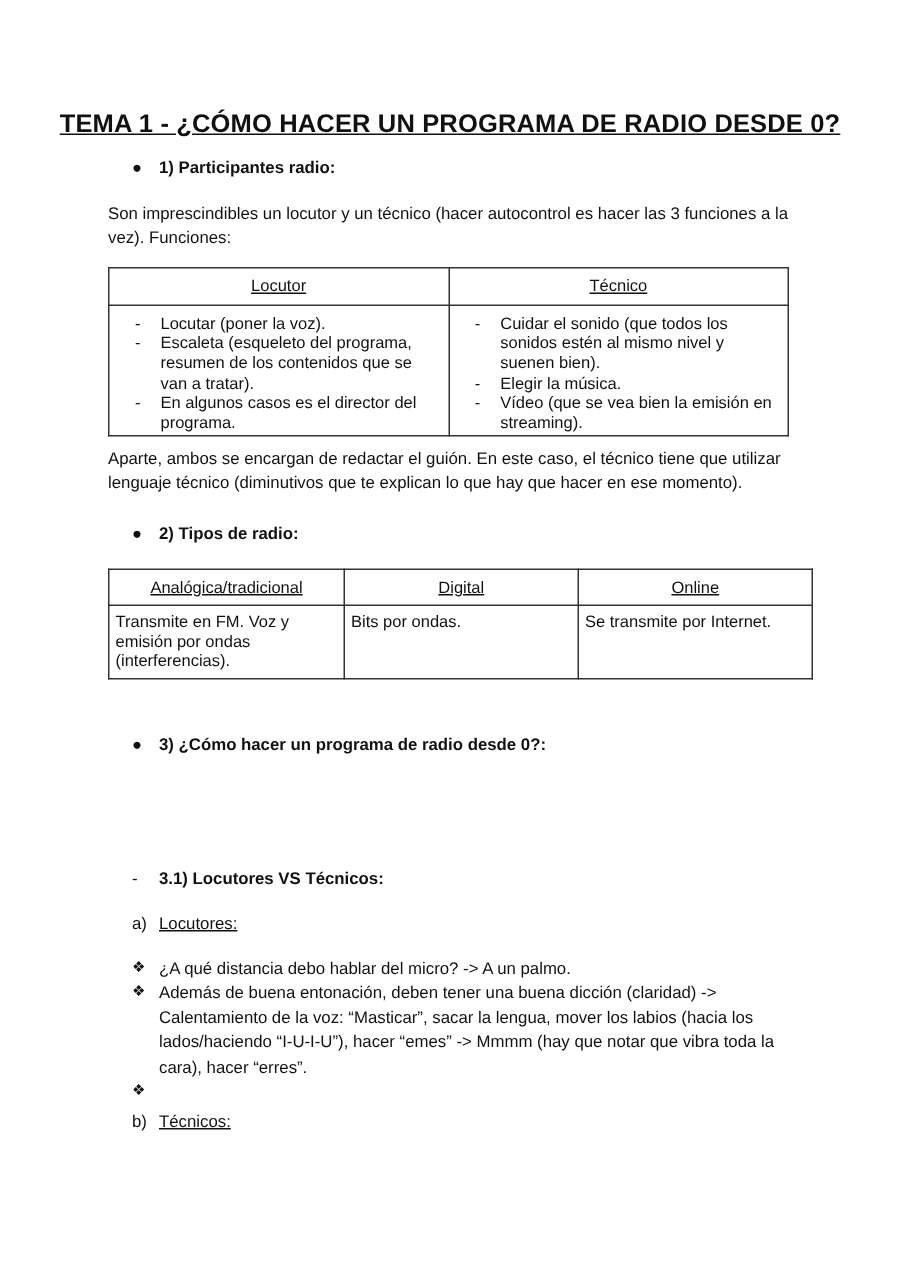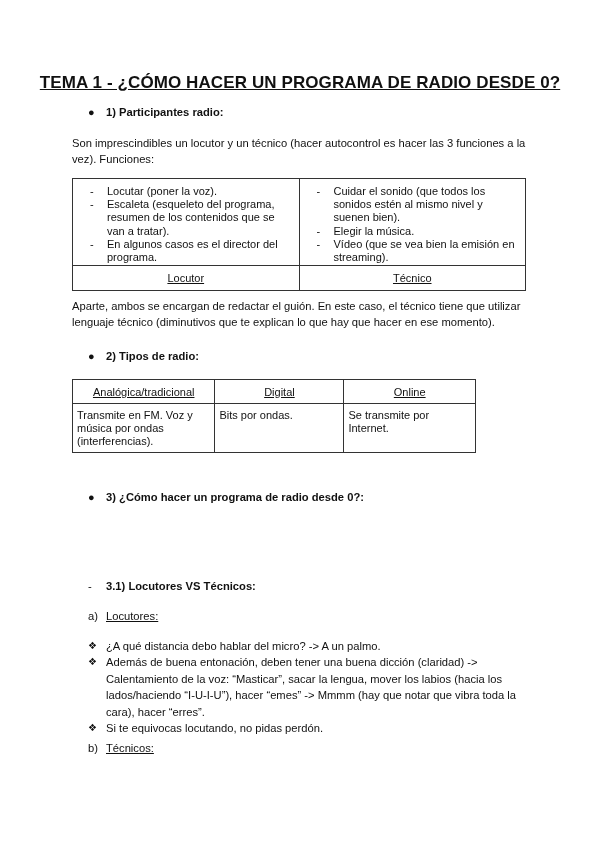--- a/index.html
+++ b/index.html
@@ -20,21 +20,21 @@
   table { border-collapse: collapse; position: absolute; font-size: 11px; }
   td, th { border: 1.3px solid #333; vertical-align: top; padding: 0; font-weight: normal; }
   th { text-align: center; vertical-align: middle; }
   th span { text-decoration: underline; }
   .t1 { left: 72px; top: 178px; width: 454px; }
   .t1 th { height: 24px; }
   .t1 td { height: 86px; }
   .t1 ul { list-style: none; margin: 6px 6px 0 0; padding: 0 0 0 34px; line-height: 13.2px; }
   .t1 li { position: relative; }
   .t1 li::before { content: "-"; position: absolute; left: -17px; top: 0; }
-  .t2 { left: 72px; top: 379px; width: 404px; }
+  .t2 { left: 72px; top: 379px; width: 470px; }
   .t2 th { height: 23px; }
   .t2 td { padding: 5px 4px 2px 4px; line-height: 13.2px; }
   .t2 .r1 td { height: 41px; }
   .t2 .r2 td { height: 17px; vertical-align: middle; padding-top: 3px; }
   .sub { font-weight: bold; }
   .alpha .lbl { position: absolute; left: 0; top: 0; }
   .alpha .txt { position: absolute; left: 18px; top: 0; text-decoration: underline; white-space: nowrap; }
   .diam-list { left: 88px; width: 442px; line-height: 16.4px; }
   .diam-list .item { position: relative; padding-left: 18px; }
   .diam-list .item .d { position: absolute; left: 0; top: 0; font-size: 10px; }
@@ -49,58 +49,58 @@
   <div class="abs bullet-head" style="left:88px; top:106px; width:400px; height:16px;">
     <span class="dot">●</span>
     <span class="txt">1) Participantes radio:</span>
   </div>
 
   <div class="abs para" style="top:135px;">Son imprescindibles un locutor y un técnico (hacer autocontrol es hacer las 3 funciones a la vez). Funciones:</div>
 
   <table class="t1">
     <tbody>
         <tr>
+      <th style="width:50%"><span>Locutor</span></th>
+      <th style="width:50%"><span>Técnico</span></th>
+    </tr>
+    <tr>
       <td>
         <ul>
           <li>Locutar (poner la voz).</li>
           <li>Escaleta (esqueleto del programa, resumen de los contenidos que se van a tratar).</li>
           <li>En algunos casos es el director del programa.</li>
         </ul>
       </td>
       <td>
         <ul>
           <li>Cuidar el sonido (que todos los sonidos estén al mismo nivel y suenen bien).</li>
           <li>Elegir la música.</li>
           <li>Vídeo (que se vea bien la emisión en streaming).</li>
         </ul>
       </td>
-    </tr>
-    <tr>
-      <th style="width:50%"><span>Locutor</span></th>
-      <th style="width:50%"><span>Técnico</span></th>
     </tr>
   </tbody>
     </table>
 
   <div class="abs para" style="top:298px;">Aparte, ambos se encargan de redactar el guión. En este caso, el técnico tiene que utilizar lenguaje técnico (diminutivos que te explican lo que hay que hacer en ese momento).</div>
 
   <div class="abs bullet-head" style="left:88px; top:350px; width:400px; height:16px;">
     <span class="dot">●</span>
     <span class="txt">2) Tipos de radio:</span>
   </div>
 
   <table class="t2">
     <tbody>
         <tr>
       <th style="width:152px"><span>Analógica/tradicional</span></th>
       <th style="width:151px"><span>Digital</span></th>
       <th style="width:151px"><span>Online</span></th>
     </tr>
     <tr class="r1">
-      <td>Transmite en FM. Voz y música por ondas (interferencias).</td>
+      <td>Transmite en FM. Voz y emisión por ondas (interferencias).</td>
       <td>Bits por ondas.</td>
       <td>Se transmite por Internet.</td>
     </tr>
   </tbody>
     </table>
 
   <div class="abs bullet-head" style="left:88px; top:491px; width:440px; height:16px;">
     <span class="dot">●</span>
     <span class="txt">3) ¿Cómo hacer un programa de radio desde 0?:</span>
   </div>
@@ -120,21 +120,20 @@
     <div class="item">
       <span class="d">❖</span>
       <span>¿A qué distancia debo hablar del micro? -&gt; A un palmo.</span>
     </div>
     <div class="item">
       <span class="d">❖</span>
       <span>Además de buena entonación, deben tener una buena dicción (claridad) -&gt; Calentamiento de la voz: “Masticar”, sacar la lengua, mover los labios (hacia los lados/haciendo “I-U-I-U”), hacer “emes” -&gt; Mmmm (hay que notar que vibra toda la cara), hacer “erres”.</span>
     </div>
     <div class="item">
       <span class="d">❖</span>
-      <span>Si te equivocas locutando, no pidas perdón.</span>
     </div>
   </div>
 
   <div class="abs alpha" style="left:88px; top:742px; width:300px; height:16px;">
     <span class="lbl">b)</span>
     <span class="txt">Técnicos:</span>
   </div>
 
 </div>
 

